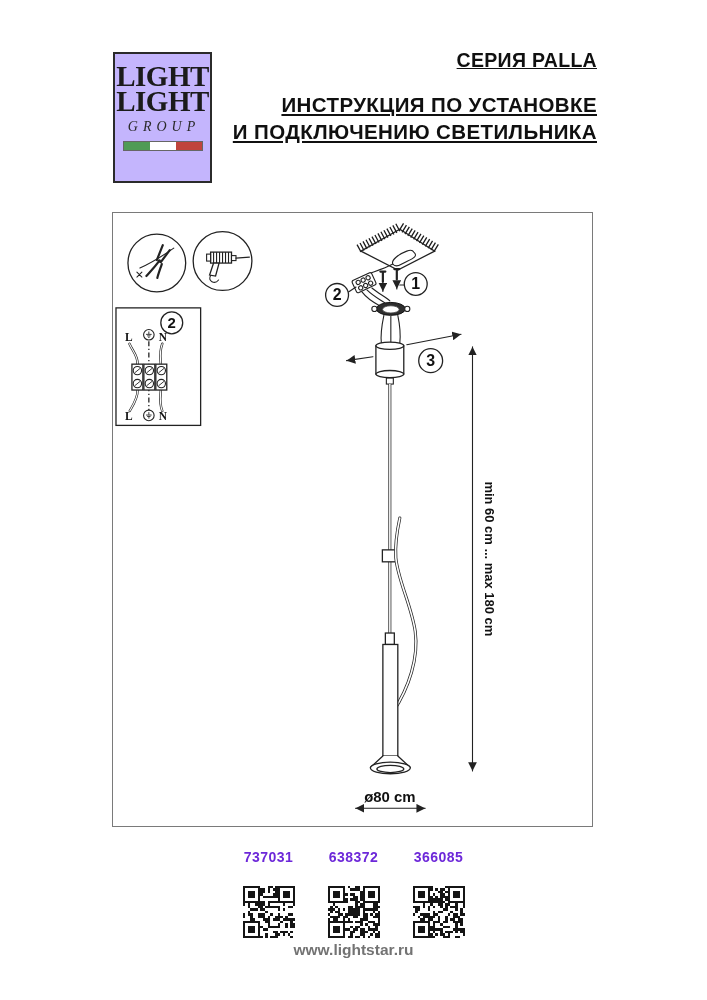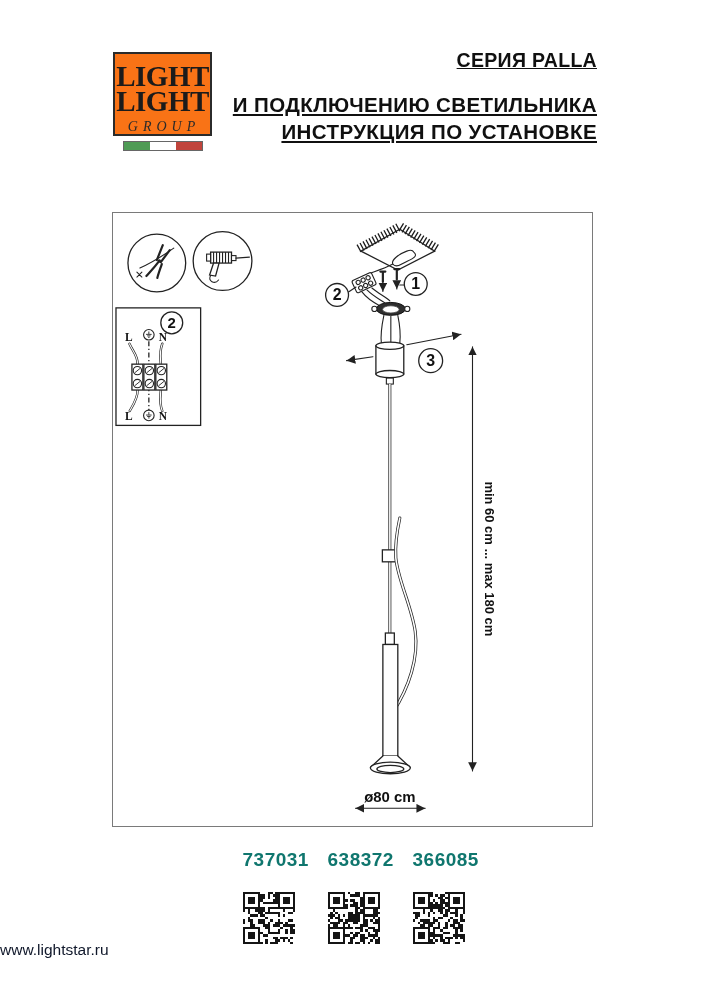--- a/index.html
+++ b/index.html
@@ -2,22 +2,22 @@
 <html><head>
 <meta charset="utf-8">
 <style>
   html,body{margin:0;padding:0;}
   body{
     width:707px;height:1000px;background:#ffffff;position:relative;overflow:hidden;
     font-family:"Liberation Sans",sans-serif;color:#111;
   }
   
   .logo-box{
-    position:absolute;left:113px;top:52px;width:99px;height:84px;
-    border:2px solid #2b2b2b;box-sizing:border-box;text-align:center;background:#f97316;
+    position:absolute;left:113px;top:52px;width:99px;height:131px;
+    border:2px solid #2b2b2b;box-sizing:border-box;text-align:center;background:#c4b5fd;
   }
   .logo-word{
     font-family:"Liberation Serif",serif;font-weight:bold;font-size:29px;line-height:25px;
     letter-spacing:-0.5px;color:#1b1b1b;
   }
   .logo-word.first{margin-top:10px;}
   .logo-group{
     font-family:"Liberation Serif",serif;font-size:14px;line-height:14px;letter-spacing:5px;
     margin-top:6px;margin-left:3px;color:#2a2a2a;font-style:italic;
   }
@@ -47,44 +47,44 @@
   svg .fillw{fill:#fff;}
   svg .hatch{stroke:#1c1c1c;stroke-width:8.5;stroke-dasharray:1.3 2.1;fill:none;}
   svg .dash{stroke:#222;stroke-width:1.3;fill:none;stroke-dasharray:5 2.5 1.3 2.5;}
   svg .wu{stroke:#222;stroke-width:2.4;fill:none;stroke-linecap:round;}
   svg .wo{stroke:#fff;stroke-width:1.1;fill:none;stroke-linecap:round;}
   svg .cu{stroke:#222;stroke-width:3.1;fill:none;stroke-linecap:round;}
   svg .co{stroke:#fff;stroke-width:1.6;fill:none;stroke-linecap:round;}
   
   .qr-row{position:absolute;left:0;top:849px;width:707px;display:flex;justify-content:center;gap:33px;}
   .qr-item{width:52px;text-align:center;}
-  .qr-label{font-size:19px;font-weight:bold;letter-spacing:.5px;margin-bottom:21px;color:#0f766e;}
+  .qr-label{font-size:14px;font-weight:bold;letter-spacing:.5px;margin-bottom:21px;color:#6d28d9;}
   .qr-code{width:52px;height:52px;}
-  .footer{position:absolute;left:0;top:941px;width:707px;
-    font-size:15.5px;font-weight:normal;color:#0f172a;}
+  .footer{position:absolute;left:0;top:941px;width:707px;text-align:center;
+    font-size:15.5px;font-weight:bold;color:#737373;}
 </style>
 </head>
 <body>
 
 <div class="logo-box">
   <div class="logo-word first">LIGHT</div>
   <div class="logo-word">LIGHT</div>
   <div class="logo-group">GROUP</div>
   <div class="logo-flag">
     <span style="background: rgb(79, 155, 85);"></span>
     <span style="background: rgb(255, 255, 255);"></span>
     <span style="background: rgb(192, 68, 60);"></span>
   </div>
 </div>
 
 <div class="hdr">
   <div class="hdr-line">СЕРИЯ PALLA</div>
   <div class="hdr-title">
+    <div class="hdr-line">ИНСТРУКЦИЯ ПО УСТАНОВКЕ</div>
     <div class="hdr-line">И ПОДКЛЮЧЕНИЮ СВЕТИЛЬНИКА</div>
-    <div class="hdr-line">ИНСТРУКЦИЯ ПО УСТАНОВКЕ</div>
   </div>
 </div>
 
 <div class="frame">
 <svg viewBox="0 0 481 615">
   <defs>
     <marker id="arw" viewBox="0 0 10 10" refX="10" refY="5" markerWidth="8" markerHeight="8" orient="auto-start-reverse">
       <path d="M0,0 L10,5 L0,10 Z" fill="#222"></path>
     </marker>
   </defs>

